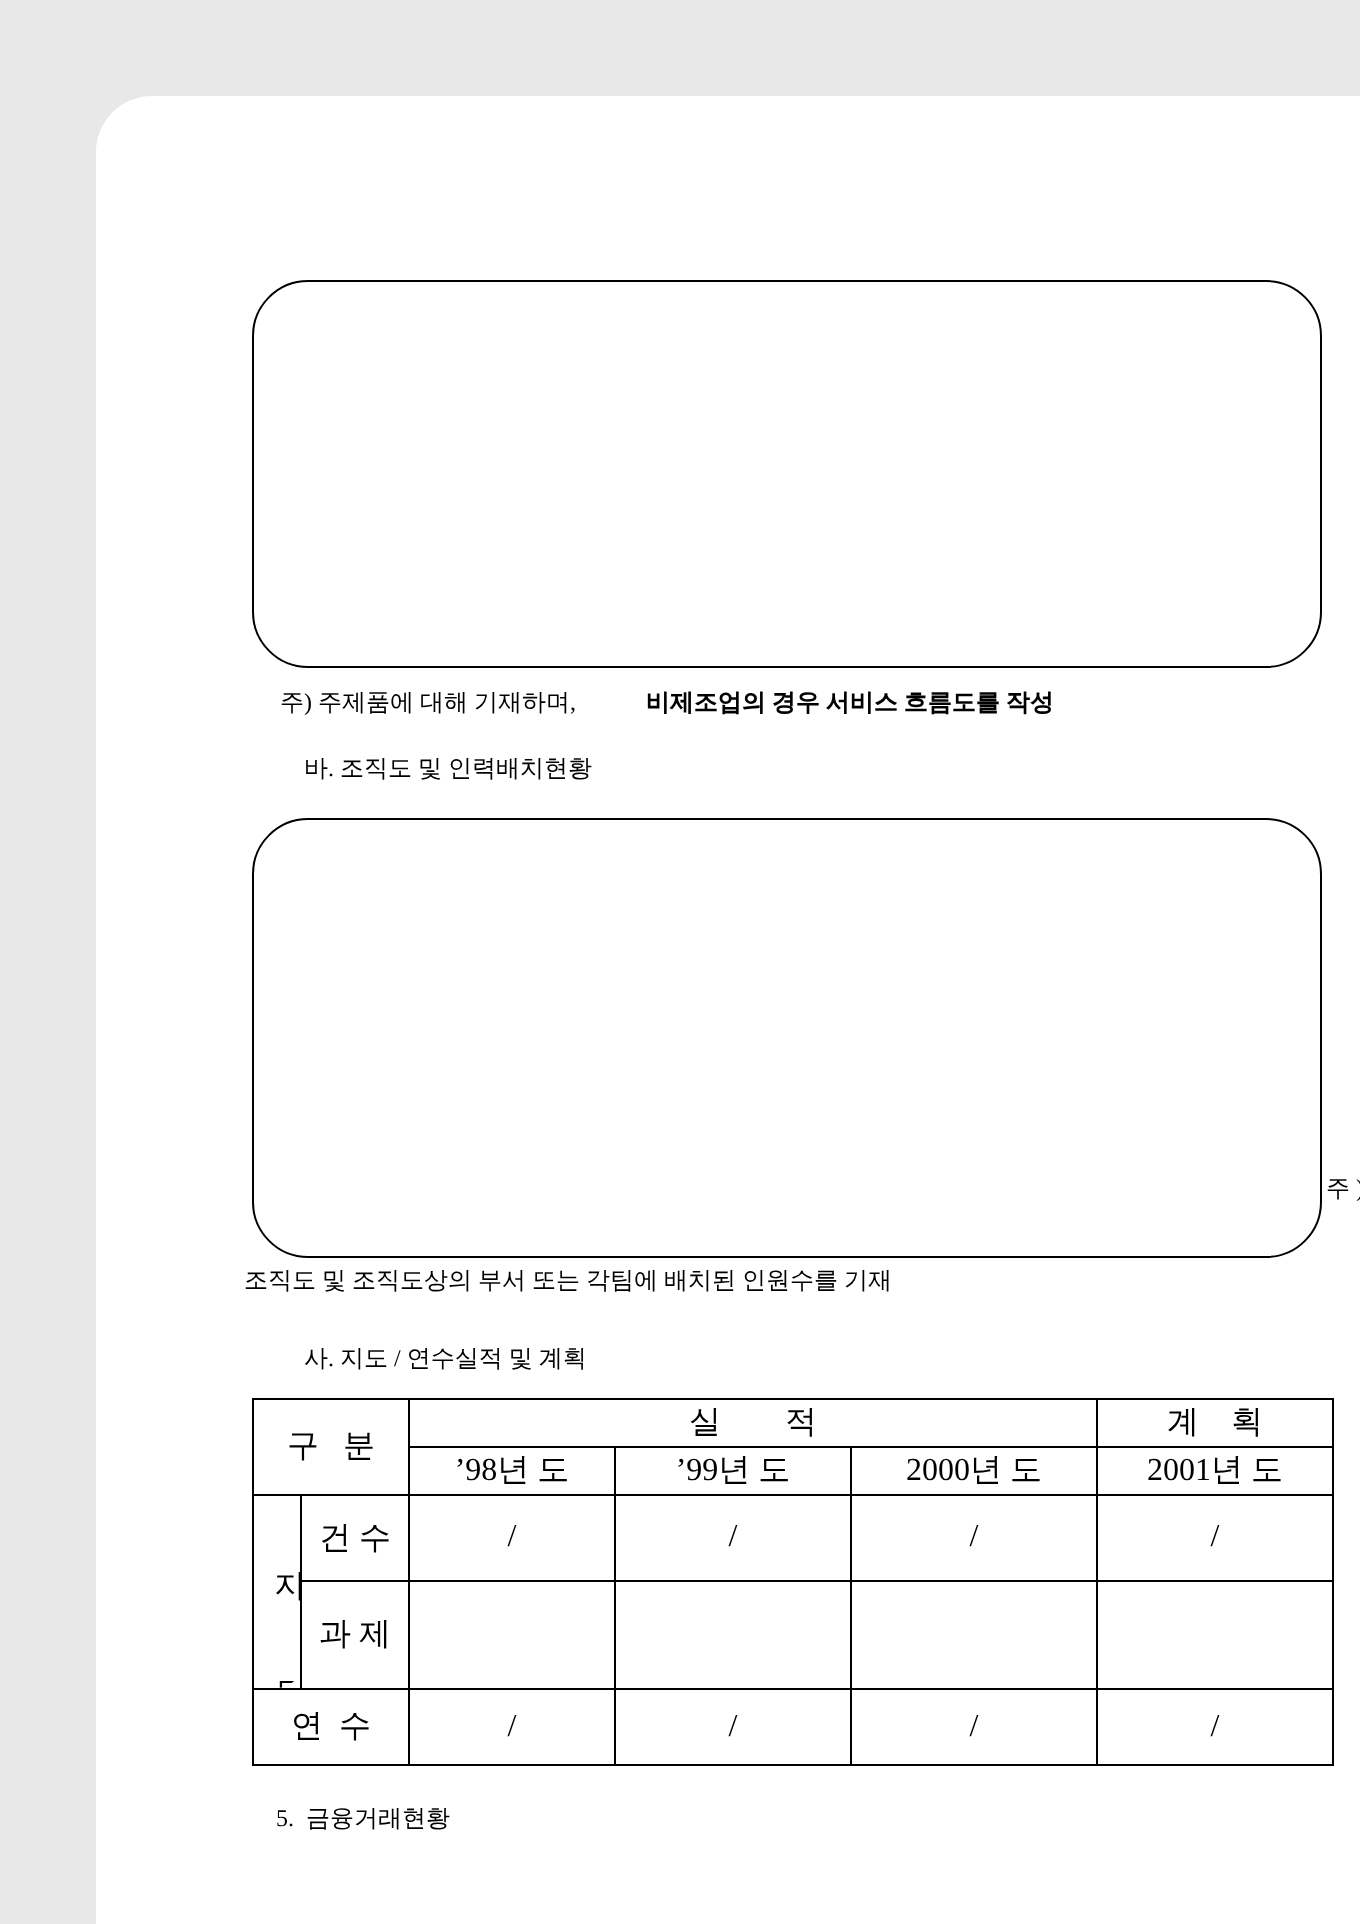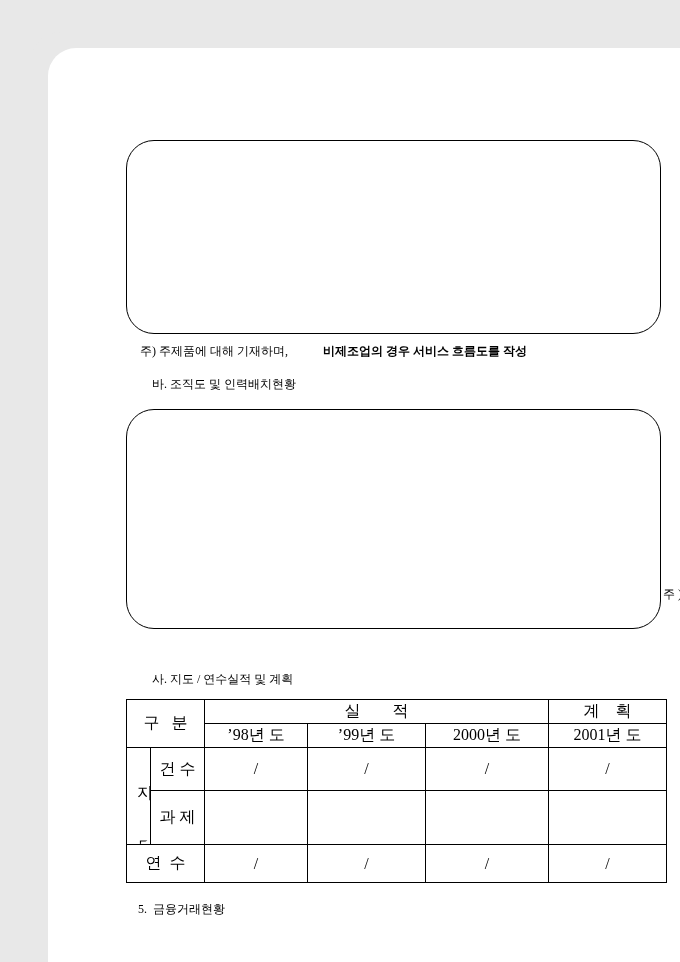--- a/index.html
+++ b/index.html
@@ -59,20 +59,21 @@
   <div class="txt" style="left:60px; top:280px;">
     <span>주) 주제품에 대해 기재하며, </span><span class="bold">비제조업의 경우 서비스 흐름도를 작성</span>
   </div>
 
   <div class="txt" style="left:88px; top:313px;">바. 조직도 및 인력배치현황</div>
 
   <div class="box" style="left:62px; top:345px; width:535px; height:220px;"></div>
 
   <div class="txt" style="left:599px; top:523px;">주 )</div>
 
+  <div class="txt" style="left:58px; top:569px;">조직도 및 조직도상의 부서 또는 각팀에 배치된 인원수를 기재</div>
 
   <div class="txt" style="left:88px; top:608px;font-family:Liberation Serif, serif;">사. 지도 / 연수실적 및 계획</div>
 
   <table class="guidance">
     <colgroup>
       <col style="width:24px">
         <col style="width:54px">
         <col style="width:103px">
       <col style="width:118px">
         <col style="width:123px">

